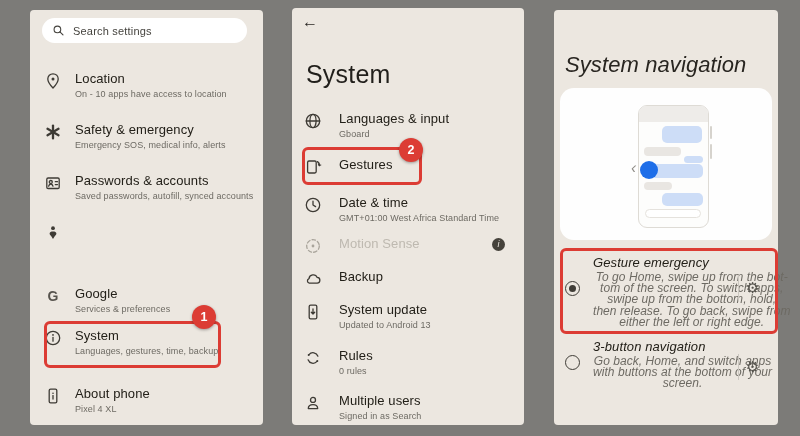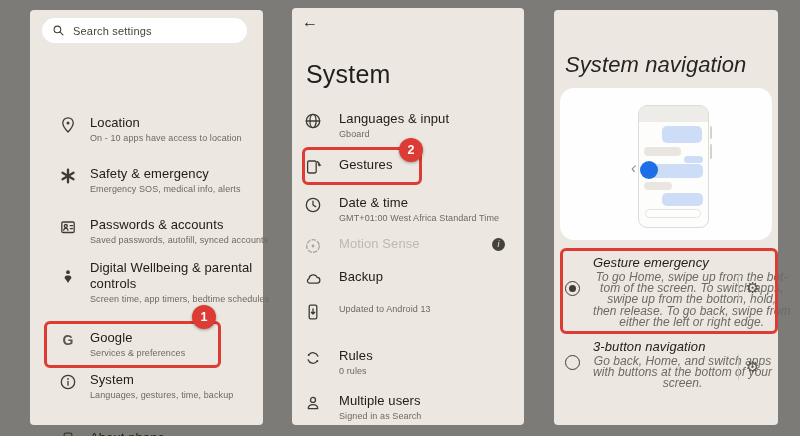--- a/index.html
+++ b/index.html
@@ -14,21 +14,21 @@
   .row{position:absolute;left:0;right:0;display:flex;align-items:flex-start;}
   .icol{flex:0 0 24px;display:flex;justify-content:center;padding-top:1px;}
   .tcol{display:flex;flex-direction:column;}
   .t{font-size:13px;color:#232019;line-height:16px;letter-spacing:.1px;white-space:pre;}
   .s{font-size:9px;color:#6d6a63;line-height:12px;margin-top:1px;white-space:nowrap;letter-spacing:.1px;}
   .t.dis{color:#beb9b0;}
   svg.ic{width:18px;height:18px;stroke:#3e3b35;fill:none;stroke-width:1.3;stroke-linecap:round;stroke-linejoin:round;}
   .gicon{font-size:14px;font-weight:bold;color:#56534d;line-height:18px;}
 
   
-  .p1row{padding-left:26px;margin-top:44px;}
+  .p1row{padding-left:11px;}
   .p1row .tcol{margin-left:10px;}
   .searchpill{position:absolute;left:12px;top:8px;width:205px;height:25px;background:#fff;border-radius:13px;
               display:flex;align-items:center;padding-left:10px;box-sizing:border-box;}
   .searchpill .txt{font-size:11px;color:#45433e;margin-left:8px;letter-spacing:.2px;}
   svg.mag{width:13px;height:13px;stroke:#45433e;fill:none;stroke-width:1.5;stroke-linecap:round;}
 
   
   .p2row{padding-left:9px;}
   .p2row .tcol{margin-left:14px;}
   .back{position:absolute;left:10px;top:5px;font-size:16px;color:#2a2723;}
@@ -120,25 +120,20 @@
         </span>
     </div>
 
     <div class="row p1row" style="top:206px">
       <span class="icol" style="padding-top:8px">
           <svg class="ic" viewBox="0 0 18 18">
             <circle cx="9" cy="4.2" r="1.9" fill="#3e3b35" stroke="none"></circle>
             <path d="M5.6 9.6c0-1.5 1.5-2.1 3.4-2.1s3.4.6 3.4 2.1c0 1.8-1.5 2-2 3.1L9 15l-1.4-2.3c-.5-1.1-2-1.3-2-3.1z" fill="#3e3b35" stroke="none"></path>
           </svg>
         </span>
-      <span class="tcol">
-          <span class="t">Digital Wellbeing &amp; parental
-controls</span>
-          <span class="s">Screen time, app timers, bedtime schedules</span>
-        </span>
     </div>
 
     <div class="row p1row" style="top:276px">
       <span class="icol">
           <span class="gicon">G</span>
         </span>
       <span class="tcol">
           <span class="t">Google</span>
           <span class="s">Services &amp; preferences</span>
         </span>
@@ -245,20 +240,21 @@
     </div>
 
     <div class="row p2row" style="top:294px">
       <span class="icol">
           <svg class="ic" viewBox="0 0 18 18">
             <rect x="5.2" y="2.2" width="7.6" height="13.6" rx="1.4"></rect>
             <path d="M9 6v5M7.3 9.3L9 11l1.7-1.7"></path>
           </svg>
         </span>
       <span class="tcol">
+          <span class="t">System update</span>
           <span class="s">Updated to Android 13</span>
         </span>
     </div>
 
     <div class="row p2row" style="top:340px">
       <span class="icol">
           <svg class="ic" viewBox="0 0 18 18">
             <path d="M13.9 7.2A5.2 5.2 0 0 0 5 5.6"></path>
             <path d="M4.1 10.8A5.2 5.2 0 0 0 13 12.4"></path>
             <circle cx="4.7" cy="6" r="1" fill="#3e3b35" stroke="none"></circle>

